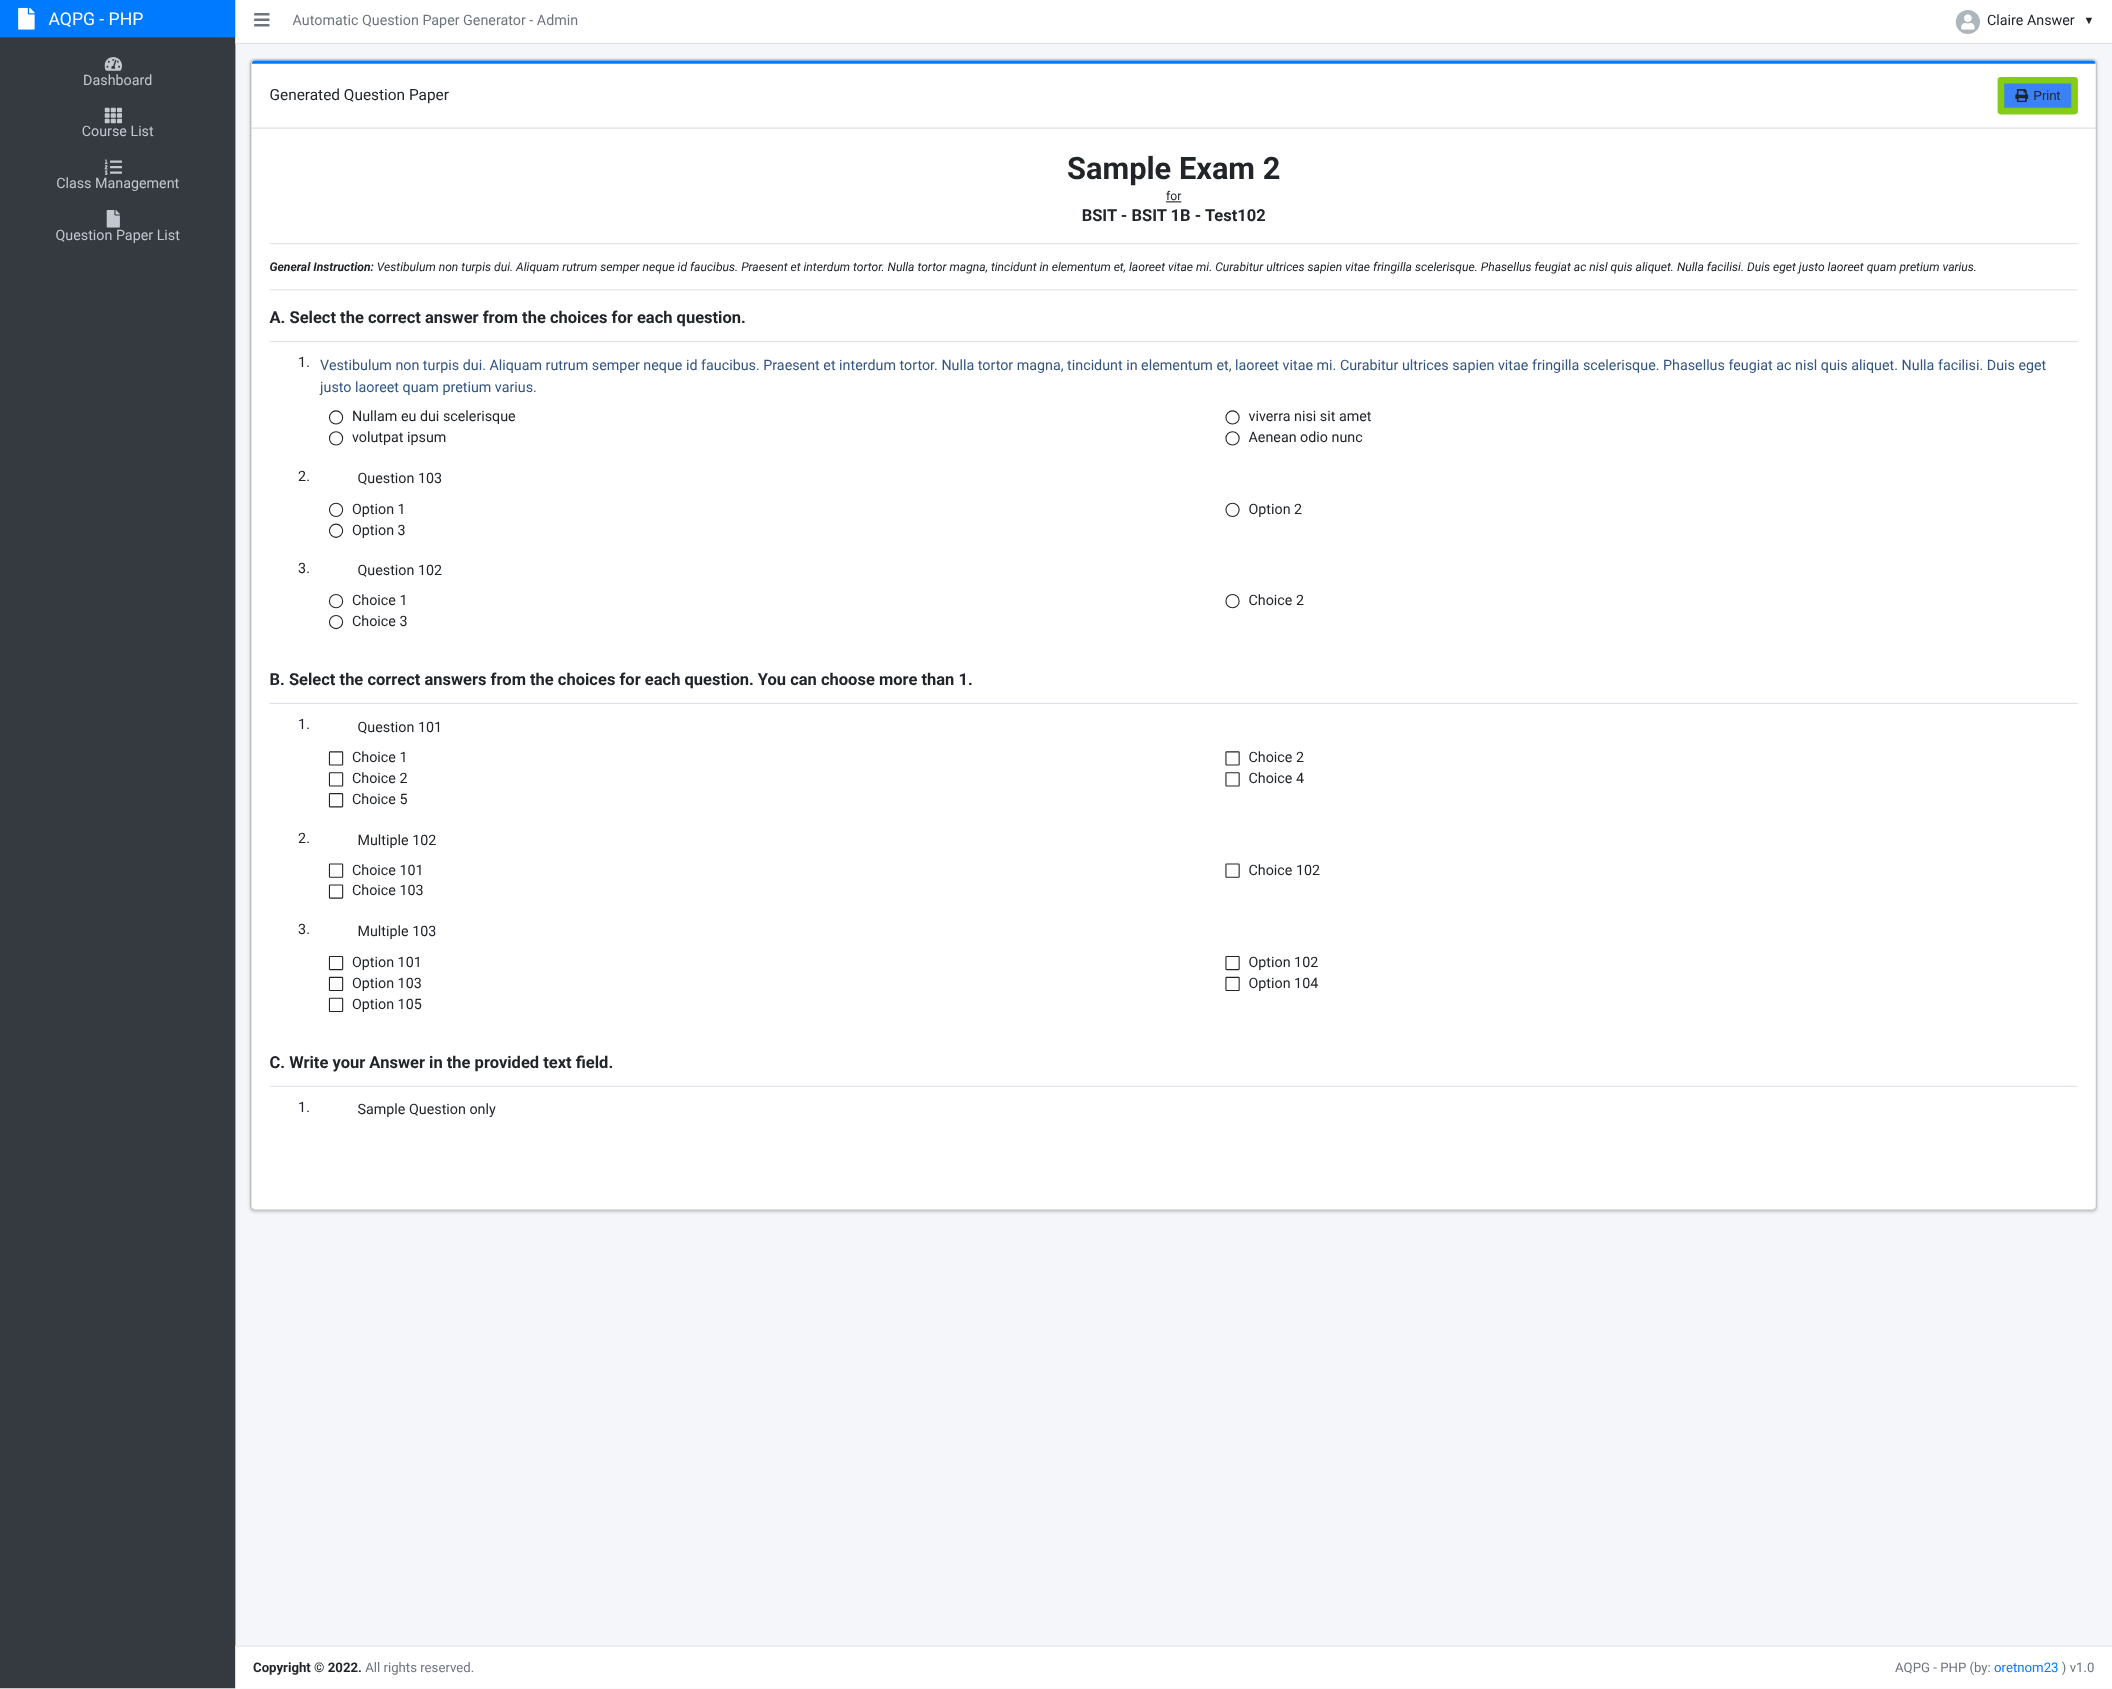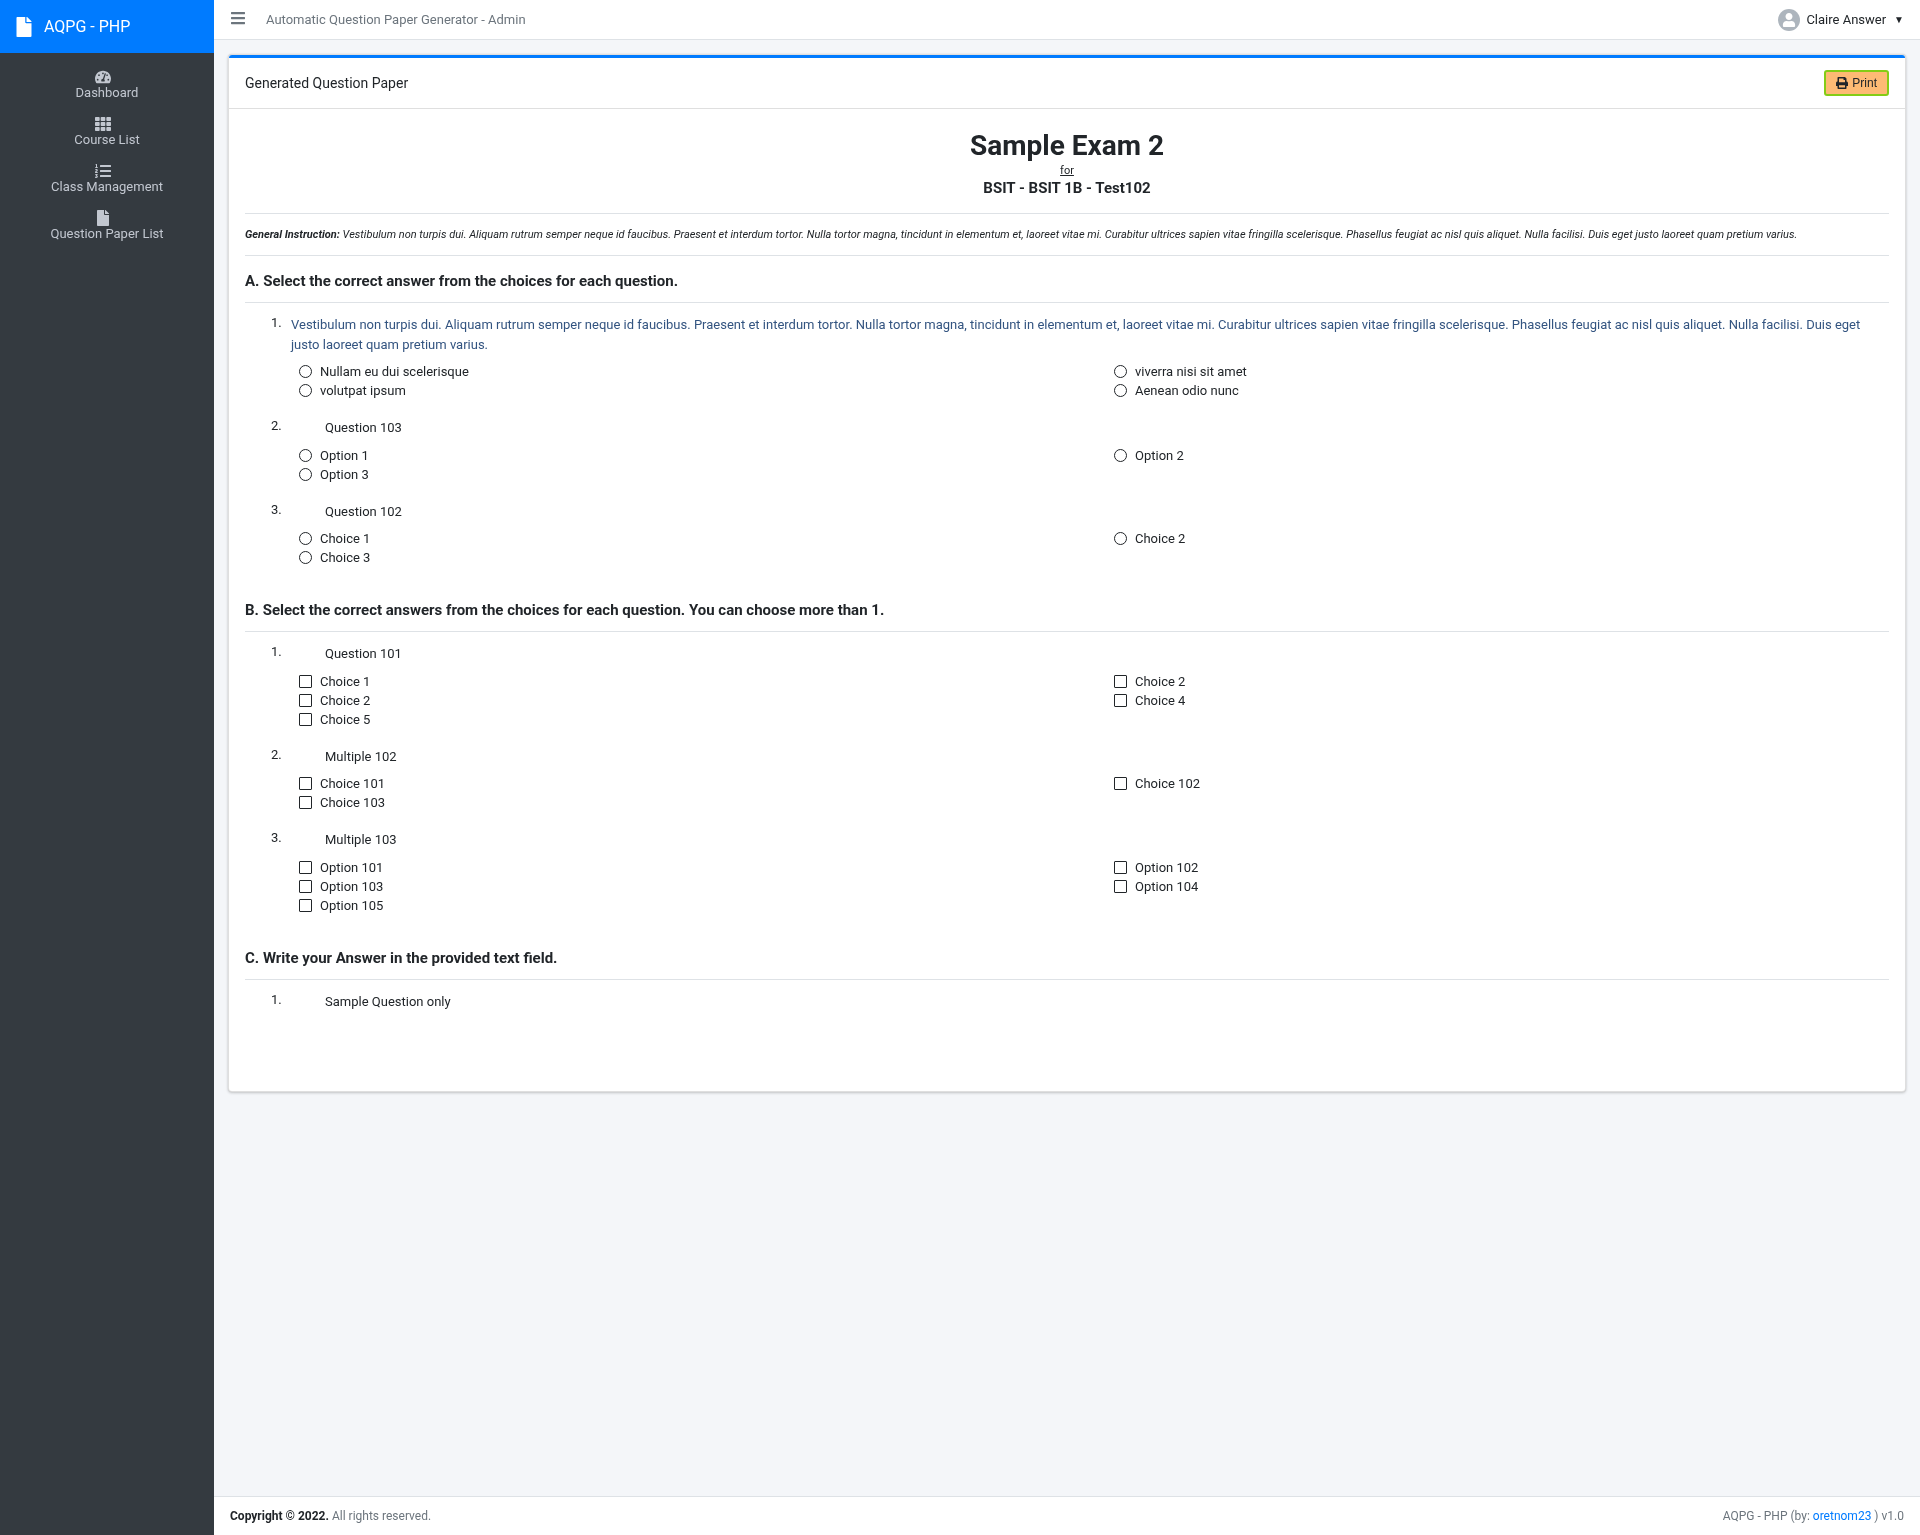--- a/index.html
+++ b/index.html
@@ -2,21 +2,21 @@
 <html><head>
   <meta charset="utf-8">
   <style>
     * { margin: 0; padding: 0; box-sizing: border-box; }
     body { font-family: -apple-system, BlinkMacSystemFont, "Segoe UI", Roboto, "Helvetica Neue", Arial, sans-serif; font-size: 14px; color: #212529; background: #f4f6f9; }
     
     .wrapper { display: flex; min-height: 100vh; }
     
     
     .sidebar { width: 214px; background: #343a40; color: #c2c7d0; display: flex; flex-direction: column; flex-shrink: 0; }
-    .brand-link { display: flex; align-items: center; padding: 11px 14px; background: #007bff; color: #fff; font-size: 16px; height: 53px; }
+    .brand-link { display: flex; align-items: center; padding: 11px 14px; background: #007bff; color: #fff; font-size: 16px; height: 34px; }
     .brand-link .logo-icon { width: 20px; height: 20px; margin-right: 10px; display: inline-flex; align-items: center; justify-content: center; }
     .brand-link .logo-icon svg { width: 16px; height: 20px; fill: #fff; }
     .nav-sidebar { list-style: none; padding: 8px 0; }
     .nav-sidebar li { padding: 0; }
     .nav-sidebar a { display: flex; align-items: center; padding: 8px 16px; color: #c2c7d0; text-decoration: none; font-size: 13px; flex-direction: column; }
     .nav-icon { width: 20px; margin-right: 8px; display: inline-flex; align-items: center; justify-content: center; }
     .nav-icon svg { width: 16px; height: 16px; fill: currentColor; }
     
     
     .content-wrapper { flex: 1; display: flex; flex-direction: column; min-width: 0; }
@@ -32,21 +32,21 @@
     .navbar-user .avatar svg { width: 14px; height: 14px; fill: #fff; }
     .navbar-user span { font-size: 13px; }
     .navbar-user .caret { font-size: 10px; margin-left: 2px; }
     
     
     .content { padding: 14px; flex: 1; }
     .card { background: #fff; border: 1px solid rgba(0,0,0,.125); border-radius: 4px; box-shadow: 0 0 1px rgba(0,0,0,.125), 0 1px 3px rgba(0,0,0,.2); }
     .card-top-border { height: 3px; background: #007bff; border-radius: 4px 4px 0 0; }
     .card-header { padding: 12px 16px; border-bottom: 1px solid rgba(0,0,0,.125); display: flex; justify-content: space-between; align-items: center; }
     .card-title { font-size: 14px; font-weight: 400; }
-    .btn-print { padding: 4px 10px; border: 2px solid #84cc16; background: #fdba74; border-radius: 3px; font-size: 12px; cursor: pointer; display: inline-flex; align-items: center; gap: 4px; color: #212529; }
+    .btn-print { padding: 4px 10px; border: 6px solid #84cc16; background: #3b82f6; border-radius: 3px; font-size: 12px; cursor: pointer; display: inline-flex; align-items: center; gap: 4px; color: #212529; }
     .btn-print svg { width: 12px; height: 12px; fill: currentColor; }
     
     .card-body { padding: 20px 16px 60px; }
     
     .exam-header { text-align: center; margin-bottom: 16px; }
     .exam-title { font-size: 28px; font-weight: 700; }
     .exam-for { font-size: 11px; margin: 2px 0; text-decoration: underline; }
     .exam-class { font-size: 15px; font-weight: 700; }
     
     .hr { border: none; border-top: 1px solid #dee2e6; margin: 0; }

